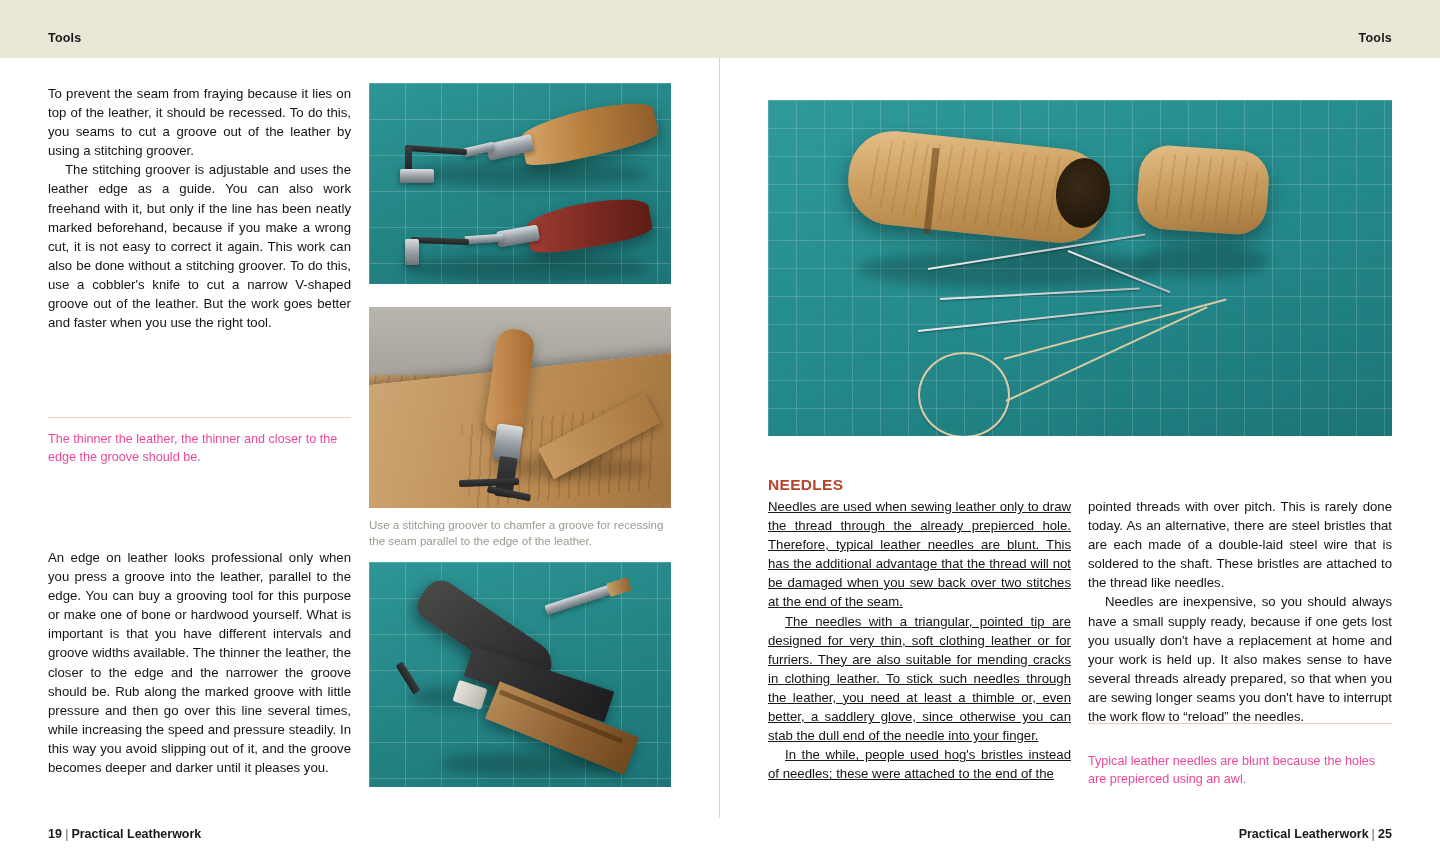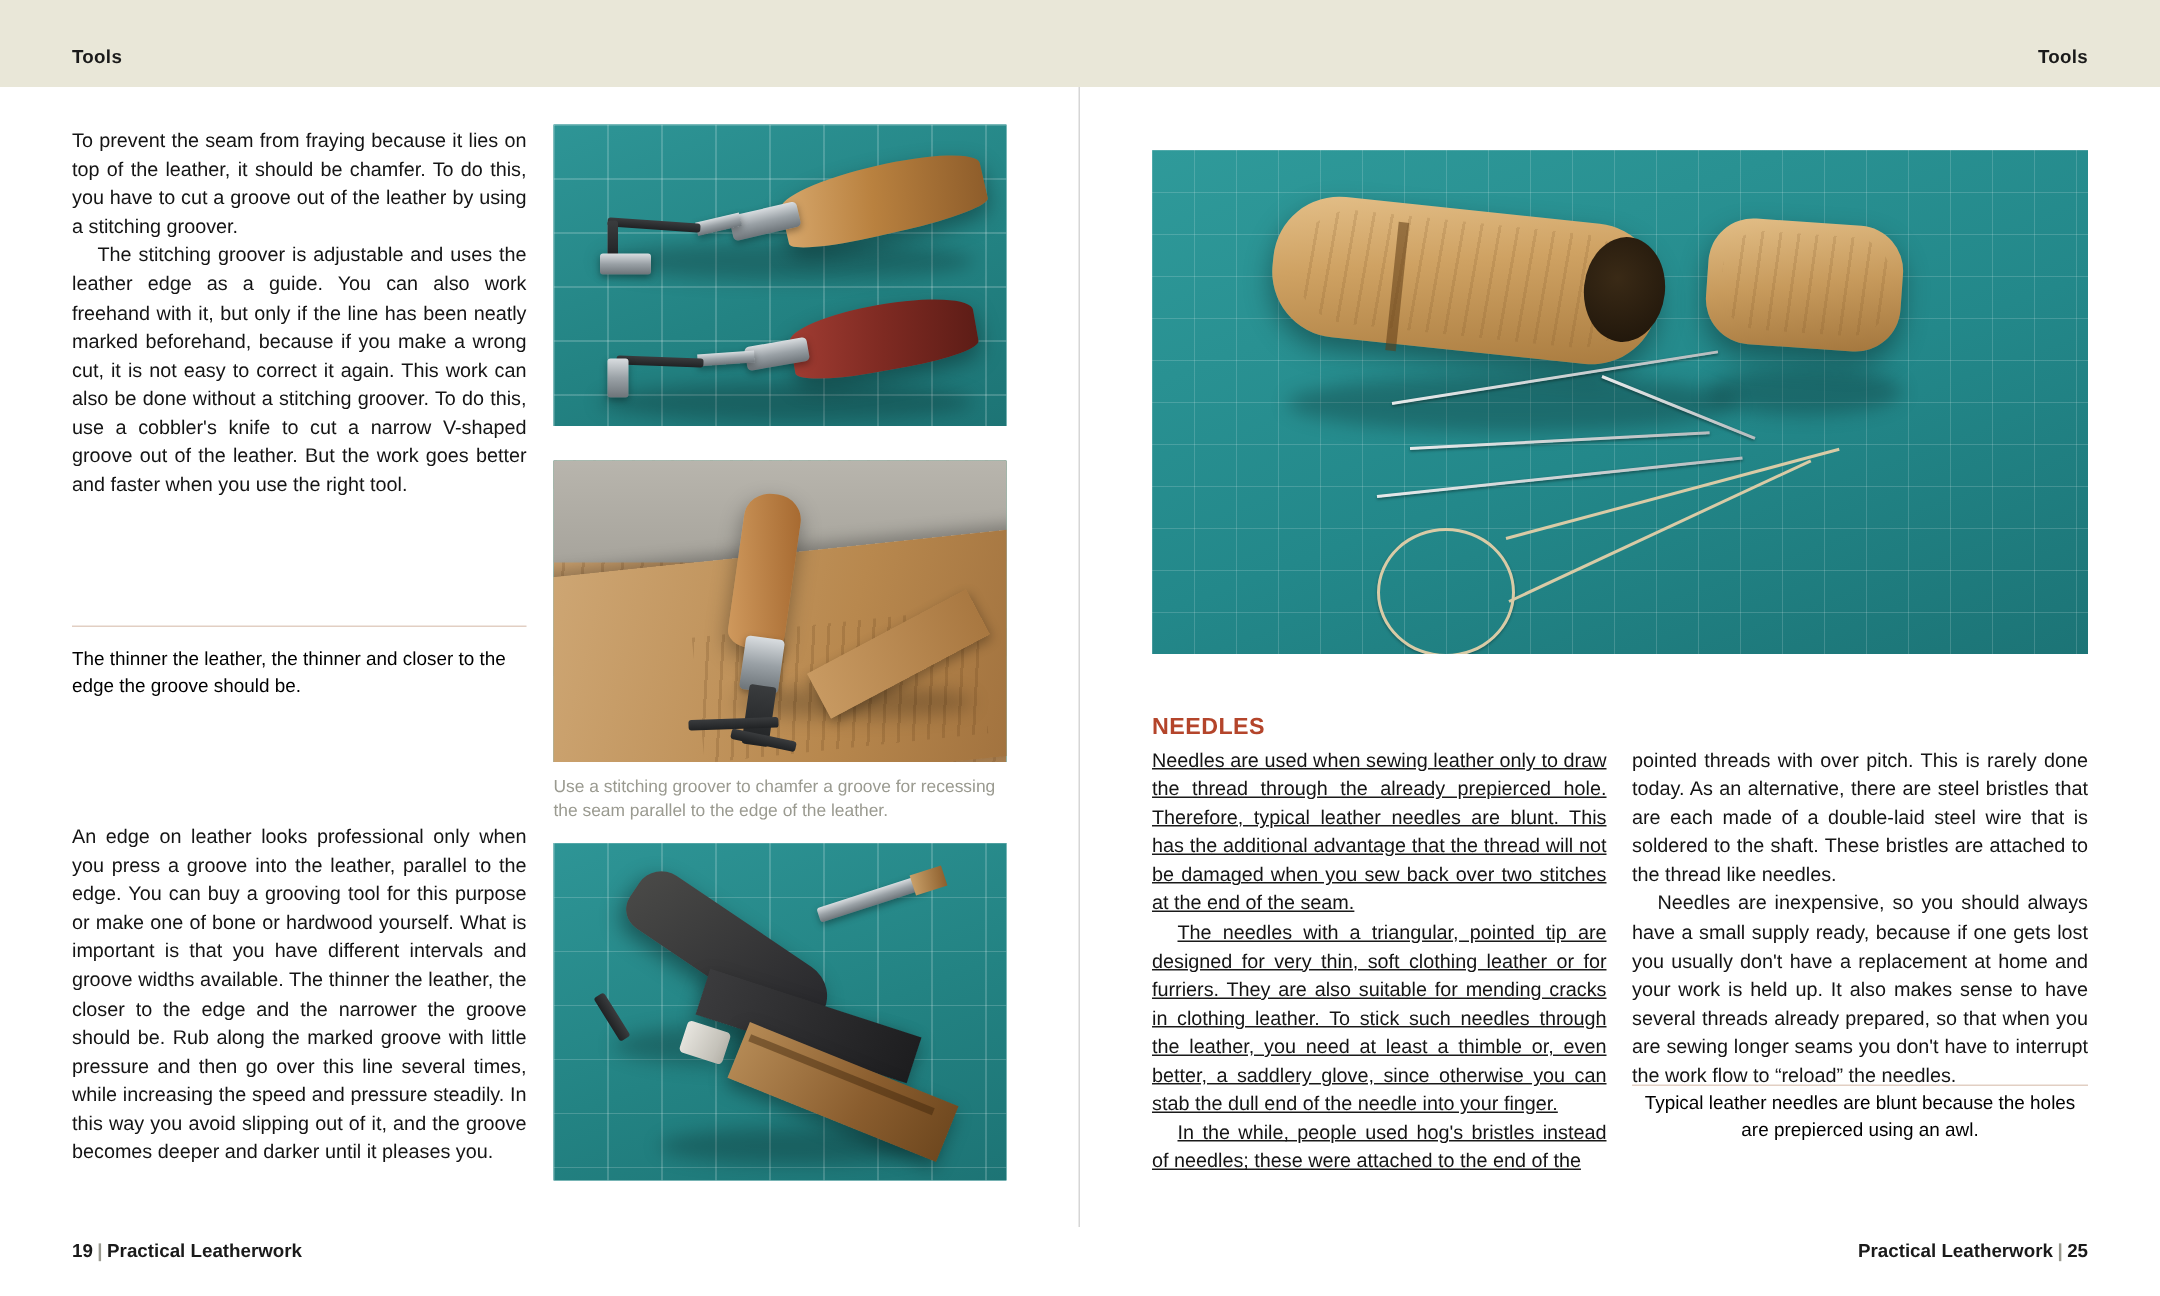--- a/index.html
+++ b/index.html
@@ -68,21 +68,21 @@
 
   .caption {
     font-size: 11.6px;
     line-height: 16px;
     color: #9a9a90;
     margin: 0;
   }
   .caption-accent {
     font-size: 12.6px;
     line-height: 18px;
-    color: #000000;
+    color: #ec4899;
     margin: 0;
   }
   .rule {
     height: 1px;
     background: #e2cfc3;
     width: 100%;
   }
 
   
   .photo {
@@ -199,21 +199,21 @@
 <div class="page">
 
   <div class="header-band"></div>
   <div class="header-label header-left">Tools</div>
   <div class="header-label header-right">Tools</div>
 
   <div class="spine"></div>
 
   <div id="left-col-text">
     <div class="body-text">
-      <p>To prevent the seam from fraying because it lies on top of the leather, it should be chamfer. To do this, you have to cut a groove out of the leather by using a stitching groover.</p>
+      <p>To prevent the seam from fraying because it lies on top of the leather, it should be recessed. To do this, you seams to cut a groove out of the leather by using a stitching groover.</p>
       <p>The stitching groover is adjustable and uses the leather edge as a guide. You can also work freehand with it, but only if the line has been neatly marked beforehand, because if you make a wrong cut, it is not easy to correct it again. This work can also be done without a stitching groover. To do this, use a cobbler's knife to cut a narrow V-shaped groove out of the leather. But the work goes better and faster when you use the right tool.</p>
     </div>
   </div>
 
   <div id="left-caption-block">
     <div class="rule"></div>
     <p class="caption-accent" style="margin-top:12px;">The thinner the leather, the thinner and closer to the edge the groove should be.</p>
   </div>
 
   <div id="grooving-block">
@@ -320,20 +320,20 @@
 
   <div id="needles-col2">
     <div class="body-text">
       <p>pointed threads with over pitch. This is rarely done today. As an alternative, there are steel bristles that are each made of a double-laid steel wire that is soldered to the shaft. These bristles are attached to the thread like needles.</p>
       <p>Needles are inexpensive, so you should always have a small supply ready, because if one gets lost you usually don't have a replacement at home and your work is held up. It also makes sense to have several threads already prepared, so that when you are sewing longer seams you don't have to interrupt the work flow to “reload” the needles.</p>
     </div>
   </div>
 
   <div id="needles-caption-block">
     <div class="rule"></div>
-    <p class="caption-accent" style="margin-top:2px;text-align:center;">Typical leather needles are blunt because the holes are prepierced using an awl.</p>
+    <p class="caption-accent" style="margin-top:28px;">Typical leather needles are blunt because the holes are prepierced using an awl.</p>
   </div>
 
   <div class="footer footer-right">
     <span>Practical Leatherwork</span><span class="sep">|</span><span>25</span>
   </div>
 
 </div>
 
 </body></html>

